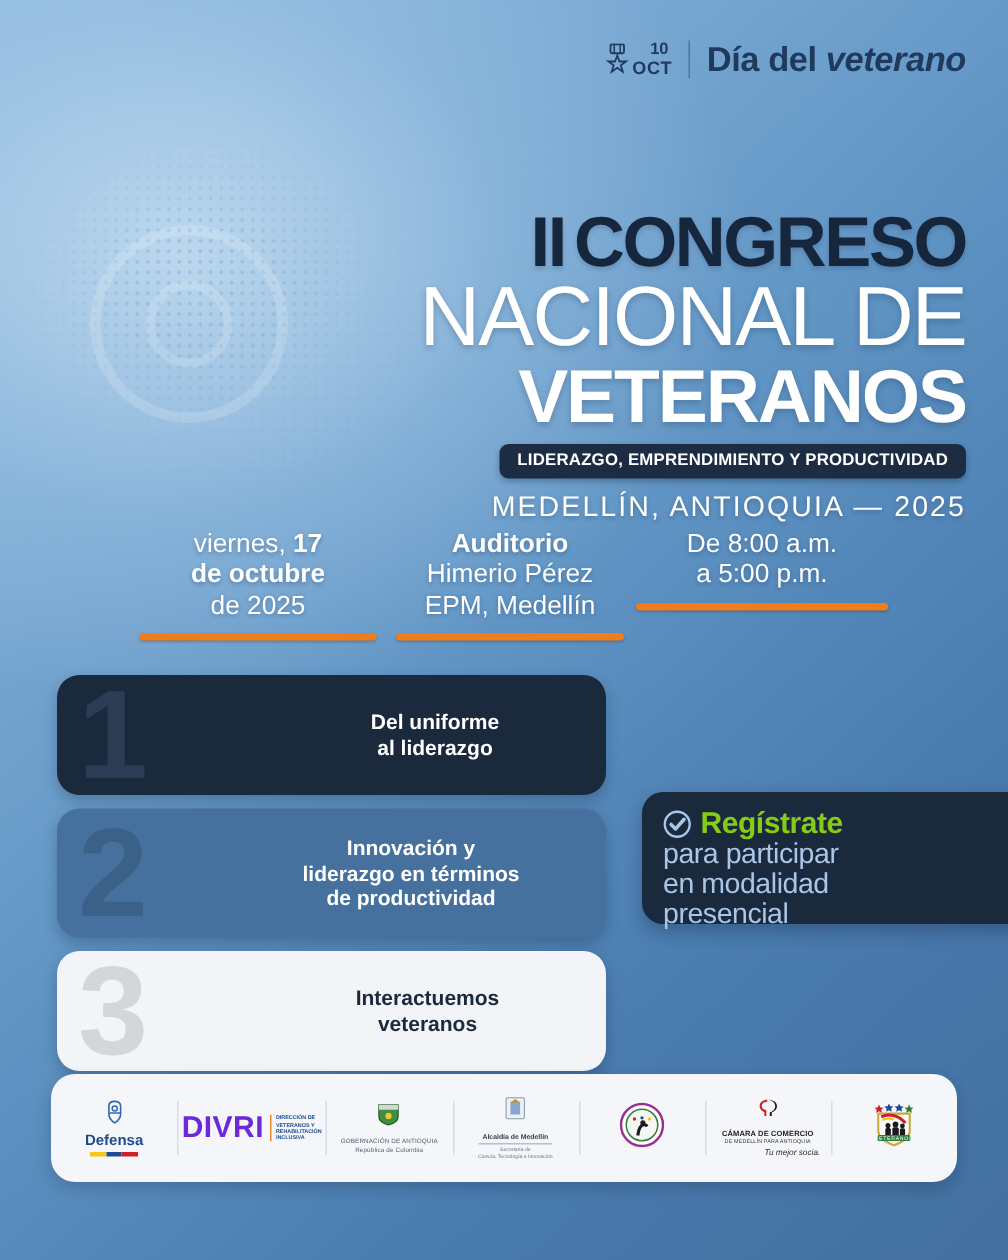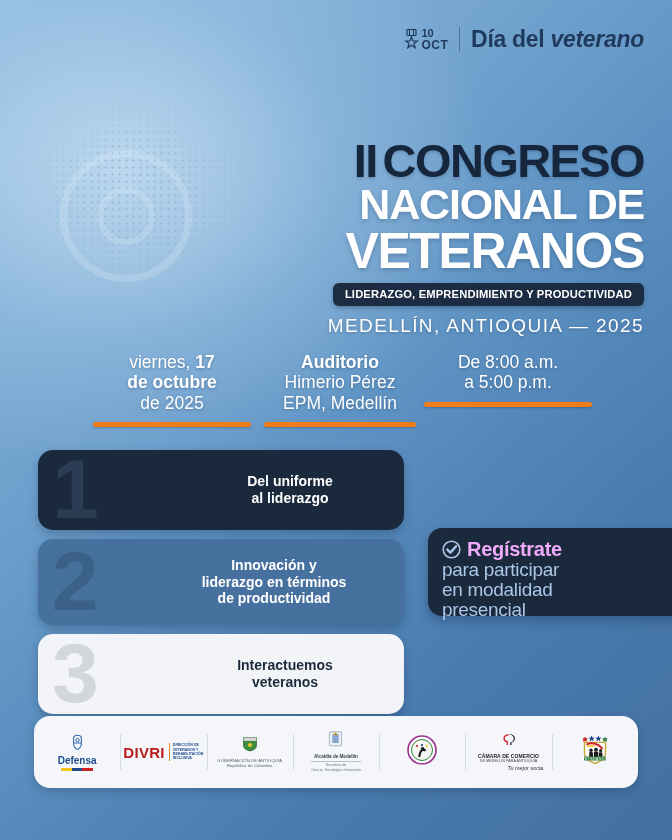--- a/index.html
+++ b/index.html
@@ -39,33 +39,33 @@
     content:"";position:absolute;left:50%;top:50%;width:46px;height:46px;
     transform:translate(-50%,-50%);border-radius:50%;
     border:6px solid rgba(255,255,255,0.15);
   }
 
   
   .topbar{position:absolute;right:28px;top:26px;display:flex;align-items:center;gap:11px;}
   .medal-block{display:flex;align-items:center;gap:3px;color:#1f3a5c;}
   .medal-ico{width:15px;height:21px;position:relative;}
   .dateabbr{display:flex;flex-direction:column;line-height:1;}
-  .dateabbr .d10{font-size:11px;font-weight:bold;color:#1f3a5c;letter-spacing:-.2px;}
+  .dateabbr .d10{font-size:11px;font-weight:bold;color:#1f3a5c;letter-spacing:-.2px;margin-left:12px;}
   .dateabbr .doct{font-size:12px;font-weight:bold;color:#1f3a5c;letter-spacing:.4px;}
   .vbar{width:1px;height:25px;background:rgba(31,58,92,.45);}
   .dia-vet{font-size:23px;color:#1f3a5c;letter-spacing:-.3px;white-space:nowrap;}
   .dia-vet b{font-weight:bold;font-style:italic;}
   .dia-vet .thin{font-weight:bold;}
 
   
   .title-wrap{position:absolute;right:28px;top:138px;text-align:right;}
   .t-line1{font-size:47px;font-weight:bold;color:#16263c;letter-spacing:-1.6px;line-height:.96;
            text-shadow:0 2px 3px rgba(20,40,70,.18);}
   .t-line1 .ii{margin-right:6px;}
-  .t-line2{font-size:43px;font-weight:bold;color:#ffffff;letter-spacing:-1.2px;line-height:1.0;
+  .t-line2{font-size:56px;font-weight:normal;color:#ffffff;letter-spacing:-1.2px;line-height:1.0;
            text-shadow:0 2px 4px rgba(20,40,70,.25);}
   .t-line3{font-size:50px;font-weight:bold;color:#ffffff;letter-spacing:-1.4px;line-height:1.0;
            text-shadow:0 2px 4px rgba(20,40,70,.25);}
   .badge{
     display:inline-block;margin-top:7px;background:#1c2c42;color:#fff;
     font-size:11.2px;font-weight:bold;letter-spacing:.15px;
     padding:5px 12px 6px;border-radius:6px;box-shadow:0 2px 4px rgba(10,25,45,.3);
   }
   .city{margin-top:9px;font-size:19px;color:#fff;letter-spacing:1.4px;font-weight:normal;
         text-shadow:0 1px 3px rgba(20,40,70,.3);}
@@ -103,39 +103,39 @@
 
   
   .cta{
     position:absolute;left:428px;top:528px;width:258px;height:88px;
     background:#1b293d;border-radius:14px 0 0 14px;
     box-shadow:0 5px 11px rgba(12,30,55,.3);
     padding:11px 0 0 14px;box-sizing:border-box;
   }
   .cta-head{display:flex;align-items:center;gap:6px;}
   .check-ico{width:19px;height:19px;flex:0 0 19px;}
-  .cta-title{font-size:20px;font-weight:bold;color:#f0abfc;line-height:1;letter-spacing:-.3px;}
+  .cta-title{font-size:20px;font-weight:bold;color:#84cc16;line-height:1;letter-spacing:-.3px;}
   .cta-sub{margin-top:1px;font-size:19px;color:#a9c6e6;line-height:1.06;letter-spacing:-.3px;}
 
   
   .logobar{
     position:absolute;left:34px;top:716px;width:604px;height:72px;
     background:#f4f6f9;border-radius:16px;display:flex;align-items:center;
     box-shadow:0 4px 10px rgba(12,30,55,.22);
   }
   .logo-cell{flex:1;height:44px;display:flex;flex-direction:column;align-items:center;
              justify-content:center;position:relative;padding:0 3px;box-sizing:border-box;}
   .logo-cell + .logo-cell:before{
     content:"";position:absolute;left:0;top:4px;bottom:4px;width:1px;background:#d7dde5;
   }
   .l-name{font-size:10px;color:#1e4b8f;font-weight:bold;}
   .flagbar{margin-top:2px;display:flex;width:32px;height:3px;}
   .flagbar i{flex:1;}
   .divri-wrap{display:flex;align-items:center;gap:4px;}
-  .divri{font-size:15px;font-weight:bold;color:#b91c1c;letter-spacing:.3px;}
+  .divri{font-size:20px;font-weight:bold;color:#6d28d9;letter-spacing:.3px;}
   .divri-sub{font-size:3.6px;font-weight:bold;color:#1e4b8f;line-height:1.25;text-align:left;
              border-left:1.5px solid #e08b2a;padding-left:3px;}
   .gob-txt{font-size:4.2px;color:#55606d;text-align:center;line-height:1.3;margin-top:2px;letter-spacing:.1px;}
   .alc-txt{font-size:4.6px;color:#33404f;text-align:center;line-height:1.3;margin-top:2px;font-weight:bold;}
   .alc-sub{font-size:3.4px;color:#6a737e;font-weight:normal;border-top:.5px solid #b9c0c9;margin-top:1px;padding-top:1px;}
   .ccm-txt{font-size:5px;font-weight:bold;color:#1c1c1c;text-align:center;line-height:1.25;margin-top:2px;letter-spacing:.1px;}
   .ccm-sub{font-size:3.6px;color:#3a3a3a;font-weight:normal;}
   .ccm-slogan{font-size:5.5px;color:#2b2b2b;font-style:italic;margin-top:2px;align-self:flex-end;margin-right:4px;}
 </style>
 </head>

